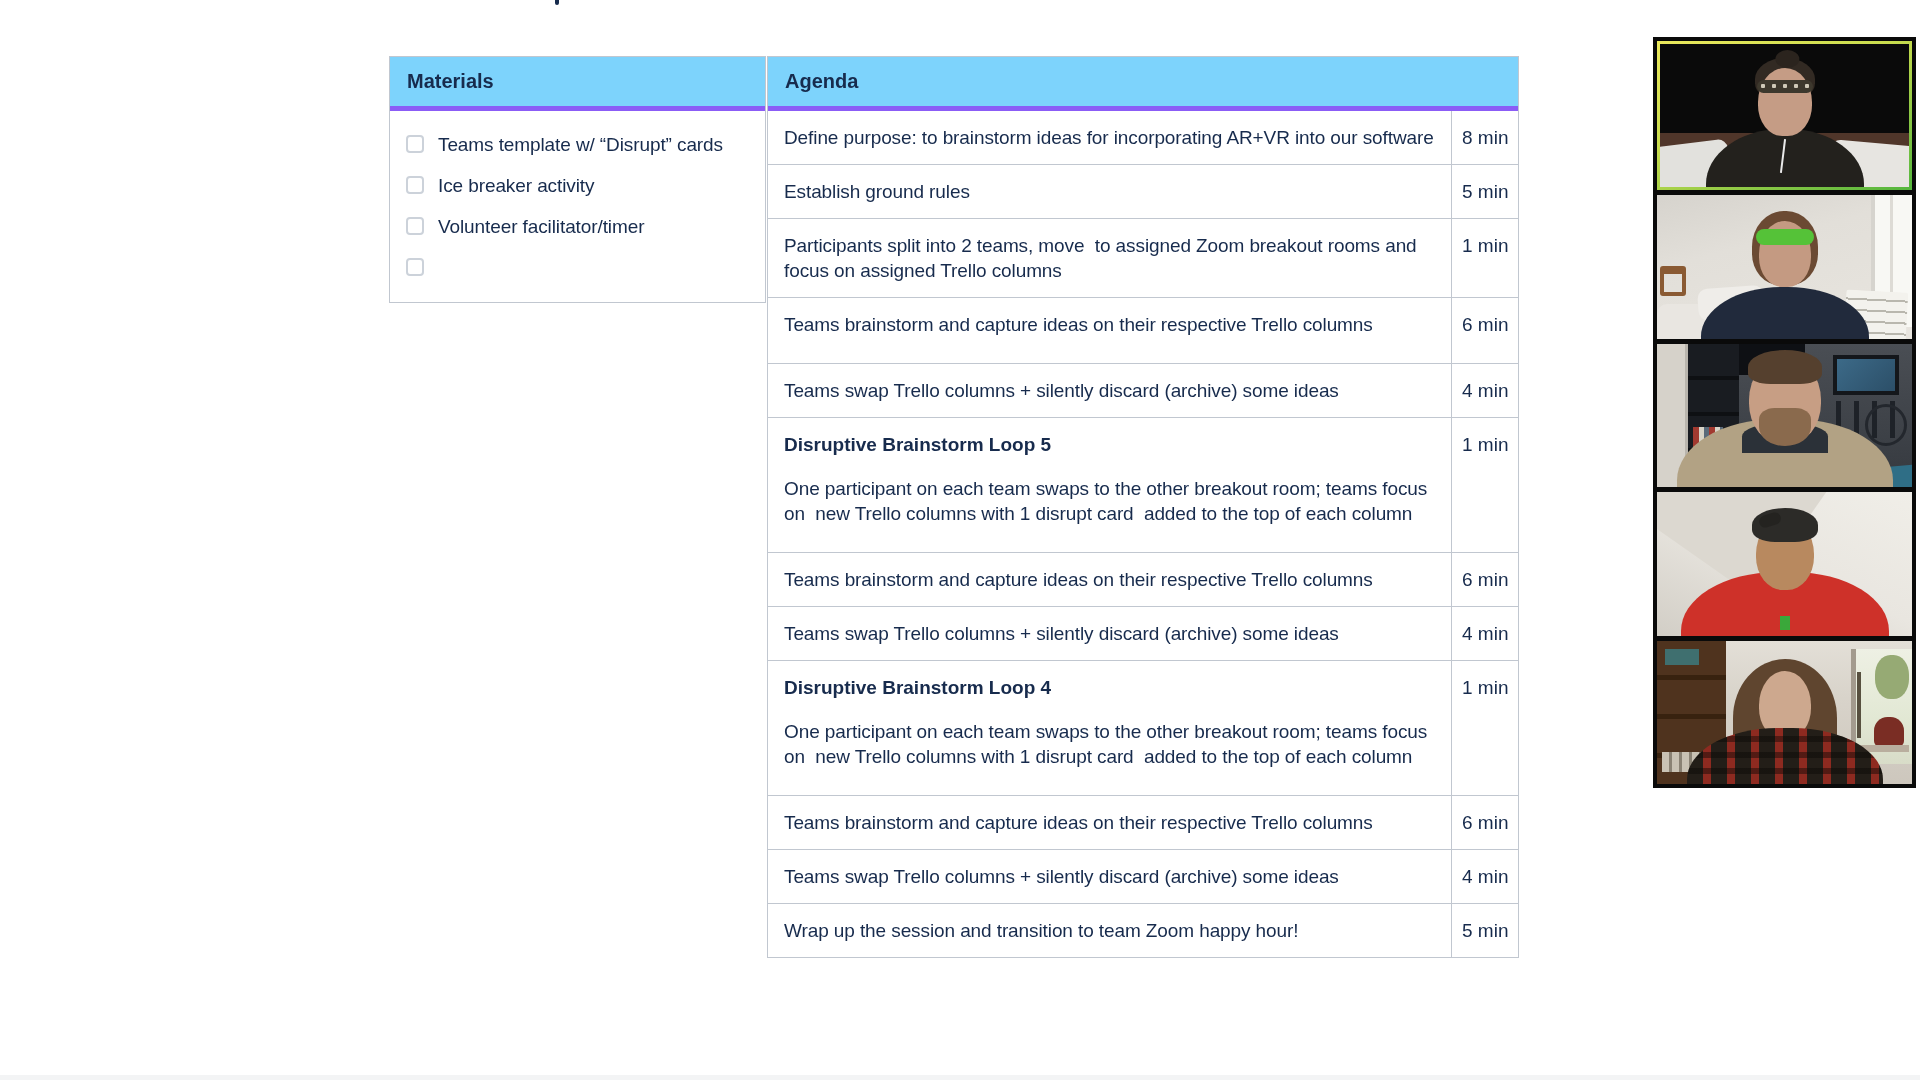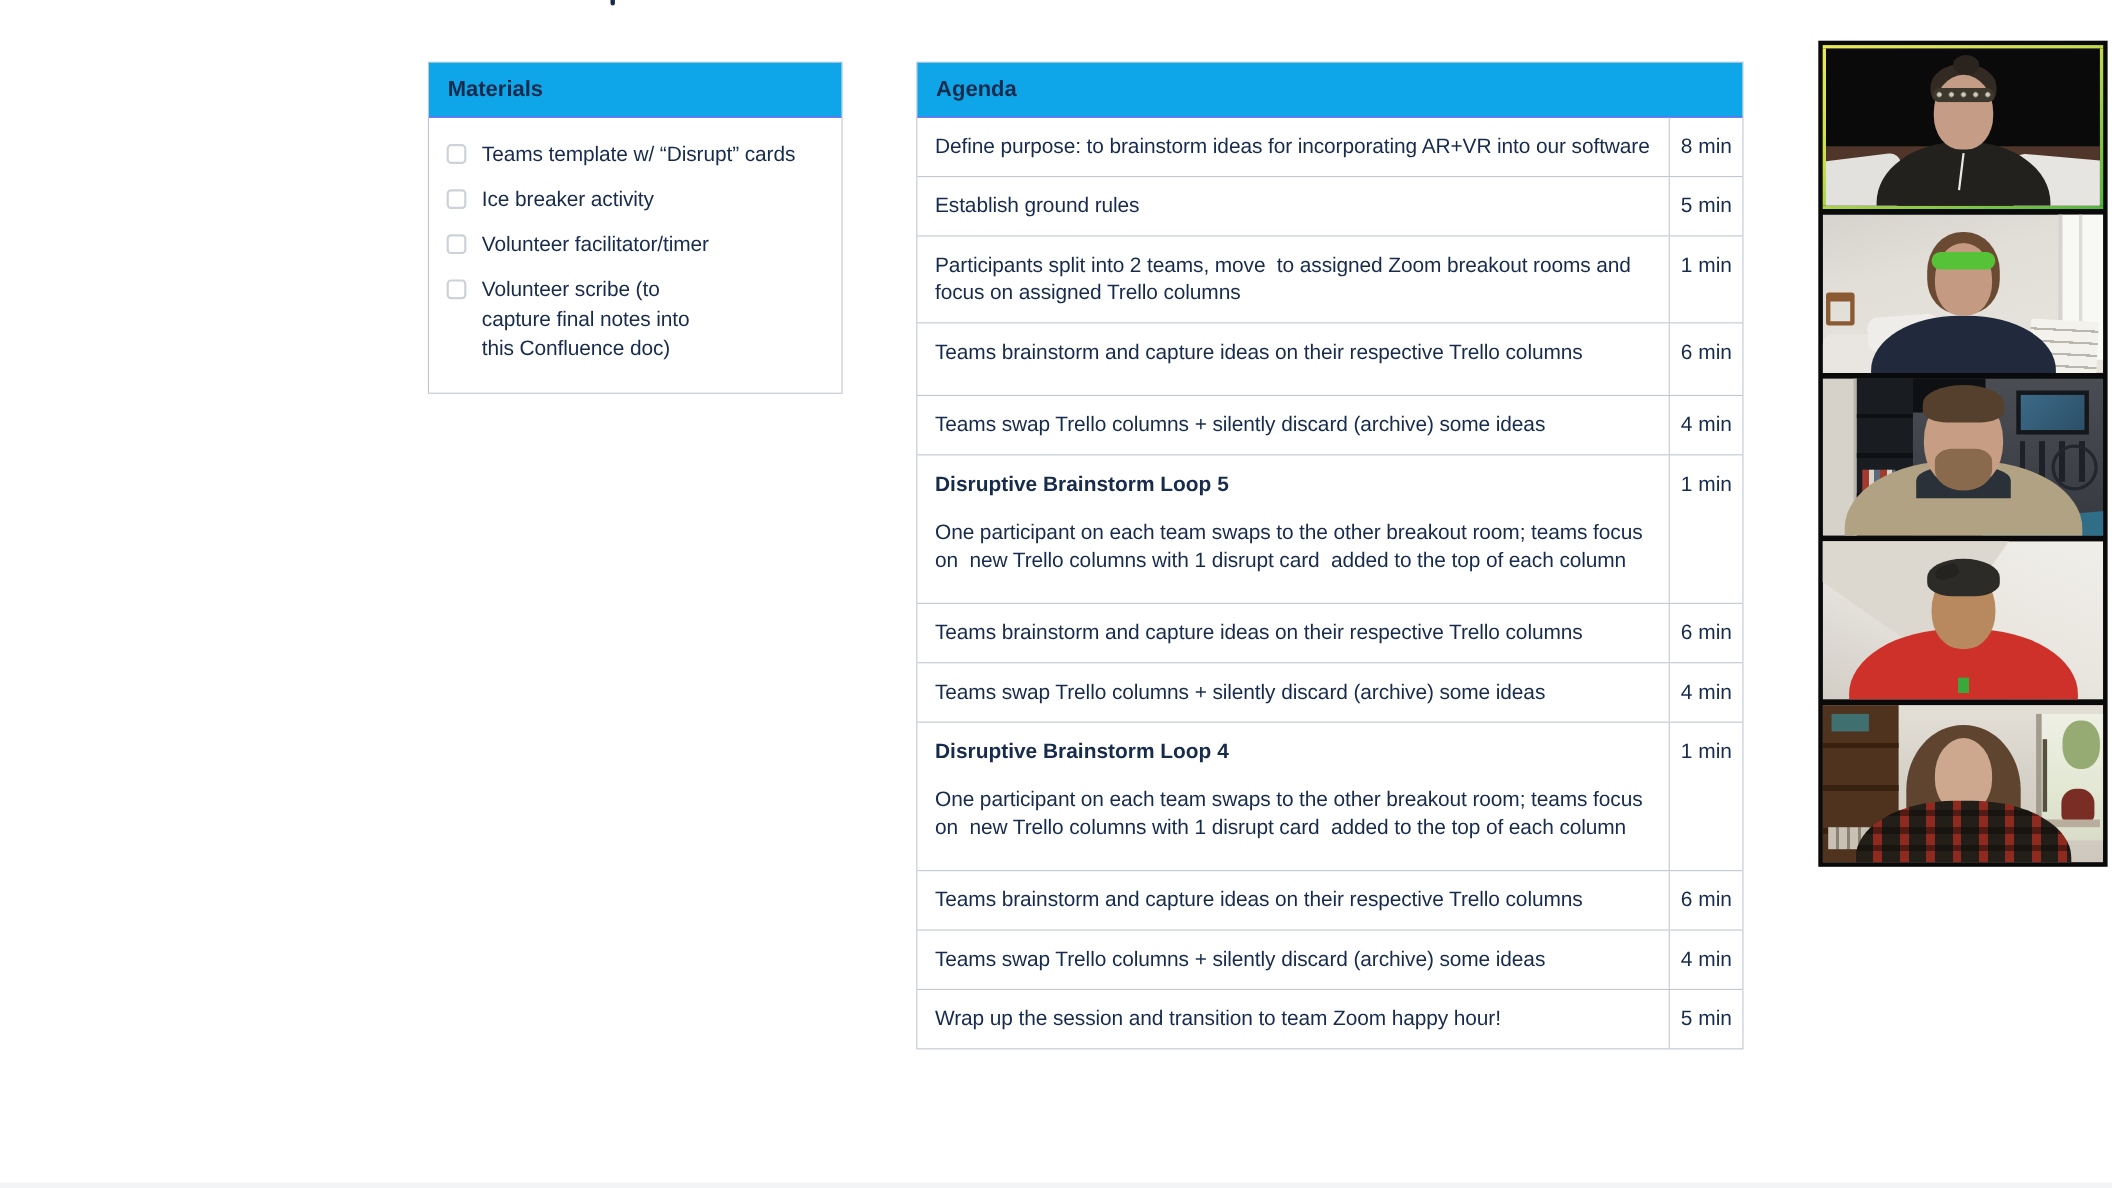--- a/index.html
+++ b/index.html
@@ -4,32 +4,32 @@
 <style>
   * { margin:0; padding:0; box-sizing:border-box; }
   html,body { width:1920px; height:1080px; background:#ffffff; overflow:hidden;
               font-family:"Liberation Sans", sans-serif; color:#172b4d; }
 
   .artifact-top { position:absolute; left:555px; top:0; width:4px; height:5px;
                   background:#172b4d; border-radius:0 0 2px 2px; }
 
   
   .doc-table { position:absolute; top:56px; border:1px solid #c1c7d0; background:#fff; }
-  .tbl-header { background:#0ea5e9; border-bottom:1px solid #8b5cf6;
+  .tbl-header { background:#7dd3fc; border-bottom:5px solid #8b5cf6;
                 font-weight:bold; font-size:20px; padding:13px 17px; }
 
   .materials { left:389px; width:377px; }
   .materials-body { padding:20px 16px 26px 16px; }
   .task-item { display:flex; gap:14px; margin-bottom:14px; font-size:19px; line-height:27px; }
   .task-item:last-child { margin-bottom:0; }
   .checkbox { width:18px; height:18px; flex:none; margin-top:4px;
               border:2px solid #ccd2da; border-radius:4px; background:#fff; cursor:pointer; }
   .task-label { white-space:pre-line; letter-spacing:-0.1px; }
 
-  .agenda { left:833px; width:752px; }
+  .agenda { left:767px; width:752px; }
   .agenda-row { display:flex; border-bottom:1px solid #c1c7d0; }
   .agenda-row:last-child { border-bottom:none; }
   .cell-main { flex:1 1 auto; padding:14px 16px; font-size:19px; line-height:25px; }
   .agenda-row.with-title .cell-main { padding-bottom:26px; }
   .cell-time { width:67px; flex:none; border-left:1px solid #c1c7d0;
                padding:14px 8px 14px 10px; font-size:19px; line-height:25px; }
   .row-title { font-weight:bold; white-space:pre-wrap; }
   .row-body { white-space:pre-wrap; letter-spacing:-0.1px; }
   .row-title + .row-body { margin-top:19px; }
 
@@ -154,23 +154,20 @@
     <div class="task-item">
       <span class="checkbox"></span>
       <span class="task-label">Ice breaker activity</span>
     </div>
     <div class="task-item">
       <span class="checkbox"></span>
       <span class="task-label">Volunteer facilitator/timer</span>
     </div>
     <div class="task-item">
       <span class="checkbox"></span>
-      <span class="task-label">Volunteer scribe (to
-capture final notes into
-this Confluence doc)</span>
     </div>
   </div>
 </div>
 
 <div class="doc-table agenda">
   <div class="tbl-header">Agenda</div>
 
   <div class="agenda-row">
     <div class="cell-main">
       <div class="row-body">Define purpose: to brainstorm ideas for incorporating AR+VR into our software</div>

